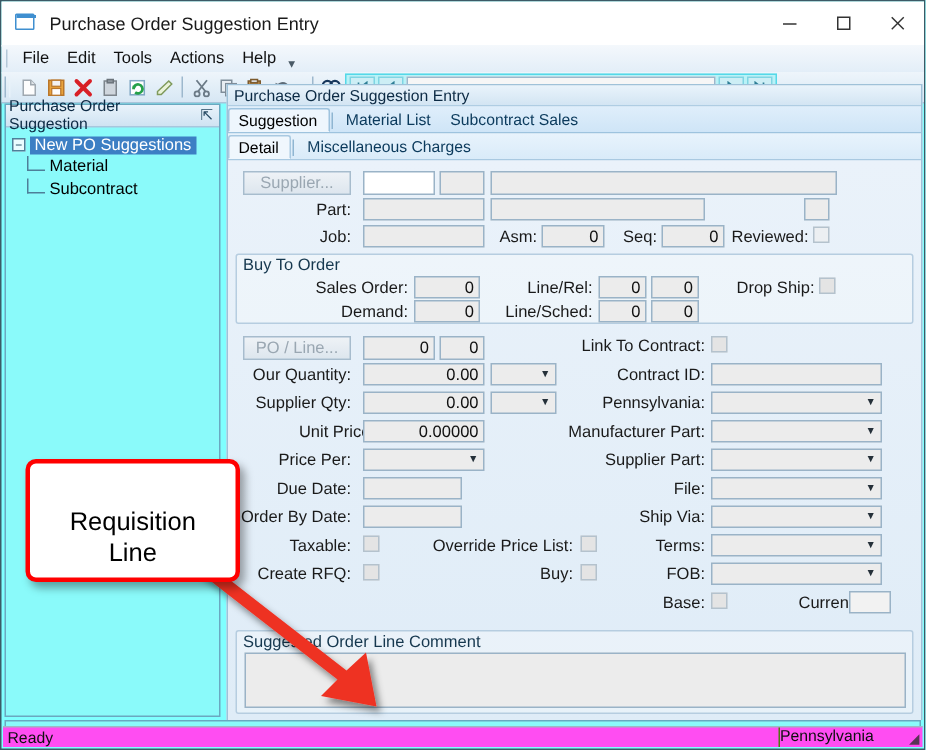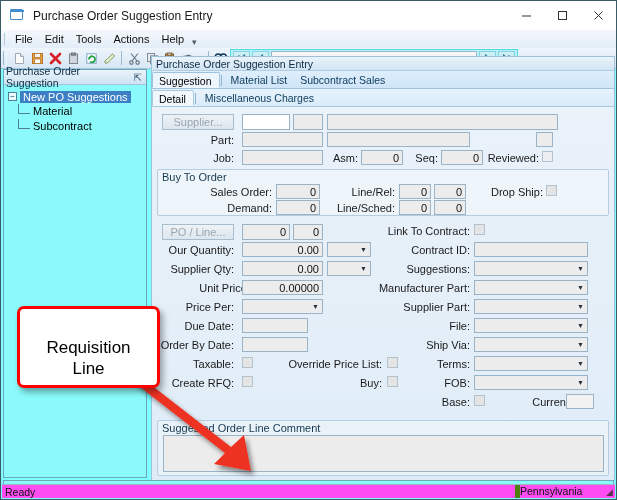--- a/index.html
+++ b/index.html
@@ -169,21 +169,21 @@
   }
   .statusbar{
     position:absolute;left:1px;bottom:1px;width:613px;height:13px;
     background:#ff4df2;
     border-top:1px solid #9fb6c4;
     display:flex;align-items:center;
     font-size:10.5px;color:#101010;
   }
   .sb-left{flex:1;padding-left:3px;}
   .sb-right{
-    width:84px;border-left:5px solid #4d7c0f;padding-left:0;height:13px;line-height:13px;
+    width:84px;border-left:1px solid #4d7c0f;padding-left:0;height:13px;line-height:13px;
   }
   .sb-grip{width:11px;text-align:center;color:#5a3356;font-size:9px;}
 
   
   .callout{
     position:absolute;left:16px;top:305px;width:143px;height:82px;
     background:#ffffff;border:3px solid #ff0000;border-radius:7px;
     box-sizing:border-box;
     display:flex;align-items:center;justify-content:center;
     text-align:center;font-size:17px;line-height:21px;color:#000;
@@ -457,21 +457,21 @@
       <div class="cb" style="left:90px;top:269px;"></div>
       <div class="lbl" style="left:180px;top:270px;width:50px;">Buy:</div>
       <div class="cb" style="left:235px;top:269px;"></div>
 
       <div class="lbl" style="left:232px;top:118px;width:86px;">Link To Contract:</div>
       <div class="cb" style="left:322px;top:117px;"></div>
 
       <div class="lbl" style="left:240px;top:137px;width:78px;">Contract ID:</div>
       <div class="fld" style="left:322px;top:135px;width:114px;height:15px;"></div>
 
-      <div class="lbl" style="left:240px;top:156px;width:78px;">Suggestions:</div>
+      <div class="lbl" style="left:240px;top:156px;width:78px;">Pennsylvania:</div>
       <div class="combo" style="left:322px;top:154px;width:114px;height:15px;">
           <span class="ar">▼</span>
         </div>
 
       <div class="lbl" style="left:224px;top:175px;width:94px;">Manufacturer Part:</div>
       <div class="combo" style="left:322px;top:173px;width:114px;height:15px;">
           <span class="ar">▼</span>
         </div>
 
       <div class="lbl" style="left:240px;top:194px;width:78px;">Supplier Part:</div>

